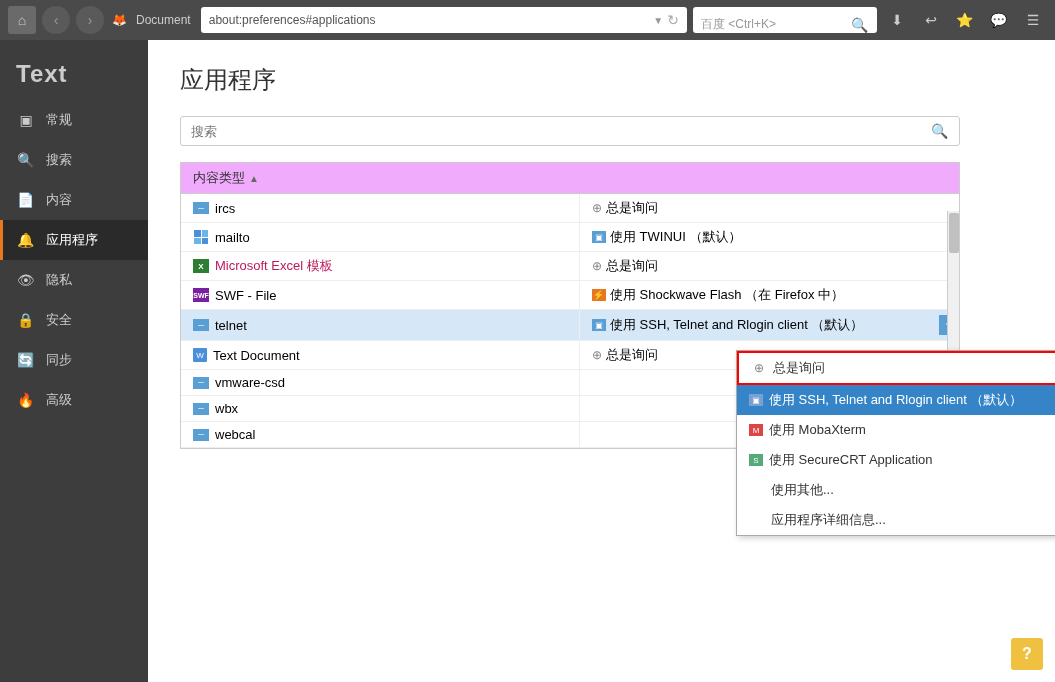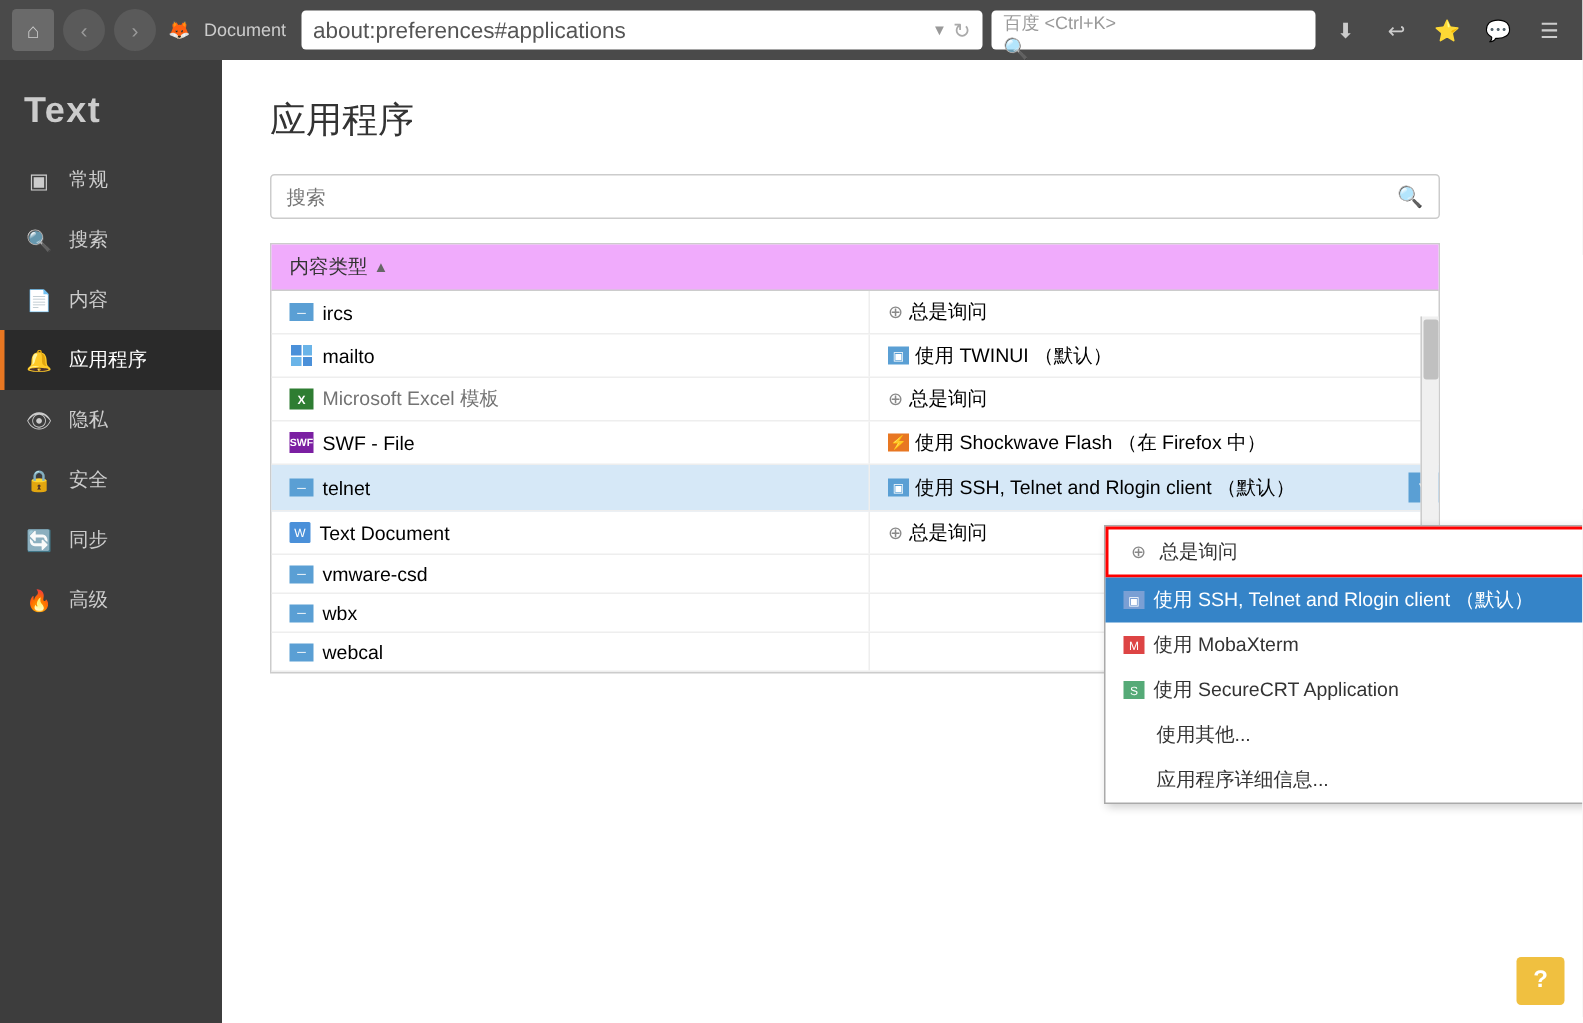--- a/index.html
+++ b/index.html
@@ -5,24 +5,24 @@
     * { margin: 0; padding: 0; box-sizing: border-box; }
     body { font-family: Arial, sans-serif; width: 1055px; height: 682px; overflow: hidden; background: #f0f0f0; display: flex; flex-direction: column; }
 
     
     .browser-chrome { background: #4a4a4a; height: 40px; display: flex; align-items: center; padding: 0 8px; gap: 6px; }
     .home-btn { width: 28px; height: 28px; background: #6a6a6a; border-radius: 3px; display: flex; align-items: center; justify-content: center; color: #ccc; font-size: 14px; cursor: pointer; }
     .back-btn { width: 28px; height: 28px; background: #5a5a5a; border-radius: 50%; display: flex; align-items: center; justify-content: center; color: #999; font-size: 14px; }
     .forward-btn { width: 28px; height: 28px; background: #5a5a5a; border-radius: 50%; display: flex; align-items: center; justify-content: center; color: #999; font-size: 14px; }
     .firefox-icon { width: 20px; height: 20px; display: flex; align-items: center; justify-content: center; font-size: 13px; }
     .url-bar { flex: 1; height: 26px; background: white; border-radius: 3px; display: flex; align-items: center; padding: 0 8px; font-size: 12px; color: #333; }
-    .url-text { flex: 1; color: #555; font-size: 15px; }
+    .url-text { flex: 1; color: #555; font-size: 12px; }
     .url-dropdown { color: #999; font-size: 10px; margin-left: 4px; }
     .reload-btn { color: #aaa; font-size: 14px; margin-left: 4px; }
-    .search-bar { width: 216px; height: 26px; background: white; border-radius: 3px; display: flex; align-items: flex-start; padding: 0 8px; font-size: 12px; color: #999; flex-direction: column; }
+    .search-bar { width: 184px; height: 26px; background: white; border-radius: 3px; display: flex; align-items: flex-end; padding: 0 8px; font-size: 12px; color: #999; }
     .chrome-action-btn { width: 28px; height: 28px; display: flex; align-items: center; justify-content: center; color: #ccc; font-size: 14px; cursor: pointer; }
 
     
     .main-layout { display: flex; flex: 1; overflow: hidden; }
 
     
     .sidebar { width: 148px; background: #3d3d3d; display: flex; flex-direction: column; padding-top: 8px; }
     .sidebar-item { display: flex; align-items: center; gap: 10px; padding: 10px 16px; cursor: pointer; color: #ccc; font-size: 13px; position: relative; }
     .sidebar-item.active { background: #2a2a2a; color: white; }
     .sidebar-item.active::before { content: ''; position: absolute; left: 0; top: 0; bottom: 0; width: 3px; background: #e87722; }
@@ -43,21 +43,21 @@
     .table-container { border: 1px solid #ccc; max-width: 780px; position: relative; }
     .table-header { display: flex; background: #f0abfc; border-bottom: 1px solid #ccc; }
     .col-type { flex: 1; padding: 6px 12px; font-size: 13px; color: #333; display: flex; align-items: center; gap: 4px; }
     .col-action { width: 380px; padding: 6px 12px; font-size: 13px; color: #333; border-left: 1px solid #ccc; }
     .sort-arrow { color: #666; font-size: 10px; }
 
     .table-row { display: flex; border-bottom: 1px solid #eee; }
     .table-row.selected { background: #d6e8f7; }
     .cell-type { flex: 1; padding: 5px 12px; font-size: 13px; display: flex; align-items: center; gap: 6px; }
     .cell-action { width: 380px; padding: 5px 12px; font-size: 13px; display: flex; align-items: center; gap: 4px; border-left: 1px solid #eee; }
-    .type-link { color: #737373; text-decoration: none; text-align: center; }
+    .type-link { color: #be185d; text-decoration: none; text-align: center; }
     .type-icon { width: 16px; height: 16px; display: flex; align-items: center; justify-content: center; font-size: 11px; flex-shrink: 0; }
 
     
     .dropdown-overlay { position: absolute; left: 588px; top: 310px; width: 380px; background: white; border: 1px solid #aaa; box-shadow: 2px 2px 6px rgba(0,0,0,0.2); z-index: 100; }
     .dropdown-item { padding: 6px 12px; font-size: 13px; color: #333; cursor: pointer; display: flex; align-items: center; gap: 6px; }
     .dropdown-item.highlighted { background: #3584c8; color: white; }
     .dropdown-item.highlighted .dropdown-icon { color: white; }
     .dropdown-item.outlined { border: 2px solid red; }
     .dropdown-icon { width: 16px; height: 16px; display: flex; align-items: center; justify-content: center; font-size: 11px; flex-shrink: 0; }
 

